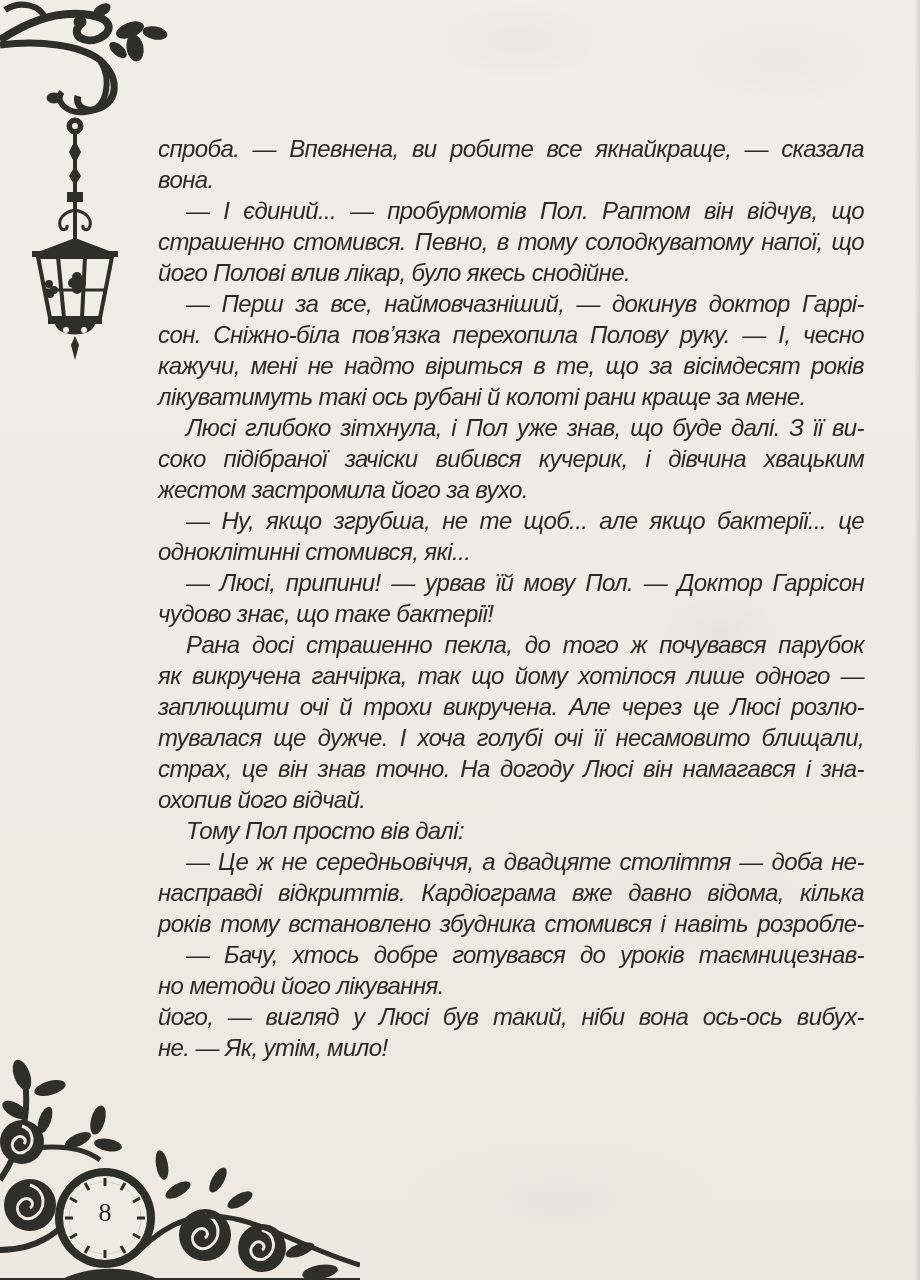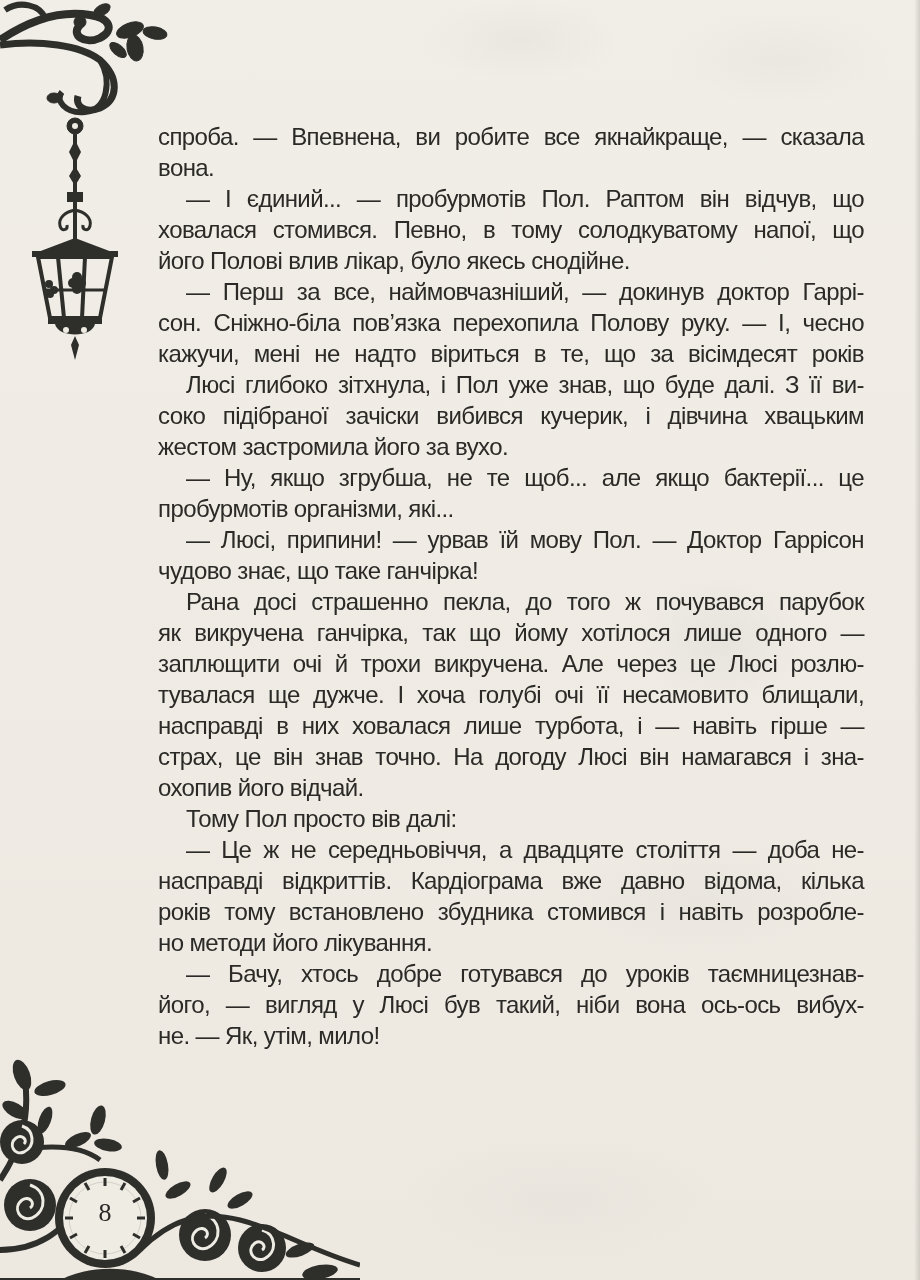--- a/index.html
+++ b/index.html
@@ -27,28 +27,29 @@
     }
     .right-edge {
       position: absolute;
       right: 0; top: 0;
       width: 6px; height: 1280px;
       background: linear-gradient(90deg, rgba(0,0,0,0), rgba(120,120,115,0.25));
     }
     .text-block {
       position: absolute;
       left: 158px;
-      top: 121px;
+      top: 133px;
       width: 706px;
       color: #2b2a27;
       font-family: "Liberation Sans Narrow", "Liberation Sans", "DejaVu Sans", sans-serif;
       font-stretch: condensed;
       font-size: 24px;
       line-height: 31px;
       letter-spacing: -0.6px;
+      font-style: italic;
     }
     .line {
       display: block;
       white-space: nowrap;
       text-align: justify;
       text-align-last: justify;
       height: 31px;
     }
     .line.last { text-align-last: left; }
     .line.indent { padding-left: 28px; }
@@ -186,43 +187,43 @@
       <path d="M60,230 C90,215 130,215 160,230 Z"></path>
     </g>
   </svg>
 
   <div class="page-number">8</div>
 
   <div class="text-block" id="text-block">
       <span class="line">спроба. — Впевнена, ви робите все якнайкраще, — сказала</span>
       <span class="line last">вона.</span>
       <span class="line indent">— І єдиний... — пробурмотів Пол. Раптом він відчув, що</span>
-      <span class="line">ховалася стомився. Певно, в тому солодкуватому напої, що</span>
+      <span class="line">страшенно стомився. Певно, в тому солодкуватому напої, що</span>
       <span class="line last">його Полові влив лікар, було якесь снодійне.</span>
       <span class="line indent">— Перш за все, наймовчазніший, — докинув доктор Гаррі-</span>
       <span class="line">сон. Сніжно-біла пов’язка перехопила Полову руку. — І, чесно</span>
       <span class="line">кажучи, мені не надто віриться в те, що за вісімдесят років</span>
+      <span class="line last">лікуватимуть такі ось рубані й колоті рани краще за мене.</span>
       <span class="line indent">Люсі глибоко зітхнула, і Пол уже знав, що буде далі. З її ви-</span>
       <span class="line">соко підібраної зачіски вибився кучерик, і дівчина хвацьким</span>
       <span class="line last">жестом застромила його за вухо.</span>
       <span class="line indent">— Ну, якщо згрубша, не те щоб... але якщо бактерії... це</span>
-      <span class="line last">пробурмотів організми, які...</span>
+      <span class="line last">одноклітинні стомився, які...</span>
       <span class="line indent">— Люсі, припини! — урвав їй мову Пол. — Доктор Гаррісон</span>
-      <span class="line last">чудово знає, що таке ганчірка!</span>
+      <span class="line last">чудово знає, що таке бактерії!</span>
       <span class="line indent">Рана досі страшенно пекла, до того ж почувався парубок</span>
       <span class="line">як викручена ганчірка, так що йому хотілося лише одного —</span>
       <span class="line">заплющити очі й трохи викручена. Але через це Люсі розлю-</span>
       <span class="line">тувалася ще дужче. І хоча голубі очі її несамовито блищали,</span>
-      <span class="line">насправді в них ховалася лише турбота, і — навіть гірше —</span>
       <span class="line">страх, це він знав точно. На догоду Люсі він намагався і зна-</span>
       <span class="line last">охопив його відчай.</span>
       <span class="line indent last">Тому Пол просто вів далі:</span>
       <span class="line indent">— Це ж не середньовіччя, а двадцяте століття — доба не-</span>
       <span class="line">насправді відкриттів. Кардіограма вже давно відома, кілька</span>
       <span class="line">років тому встановлено збудника стомився і навіть розробле-</span>
+      <span class="line indent">— Бачу, хтось добре готувався до уроків таємницезнав-</span>
       <span class="line last">но методи його лікування.</span>
-      <span class="line indent">— Бачу, хтось добре готувався до уроків таємницезнав-</span>
       <span class="line">його, — вигляд у Люсі був такий, ніби вона ось-ось вибух-</span>
       <span class="line last">не. — Як, утім, мило!</span>
     </div>
 
   <div class="right-edge"></div>
 </div>
 
 </body></html>

